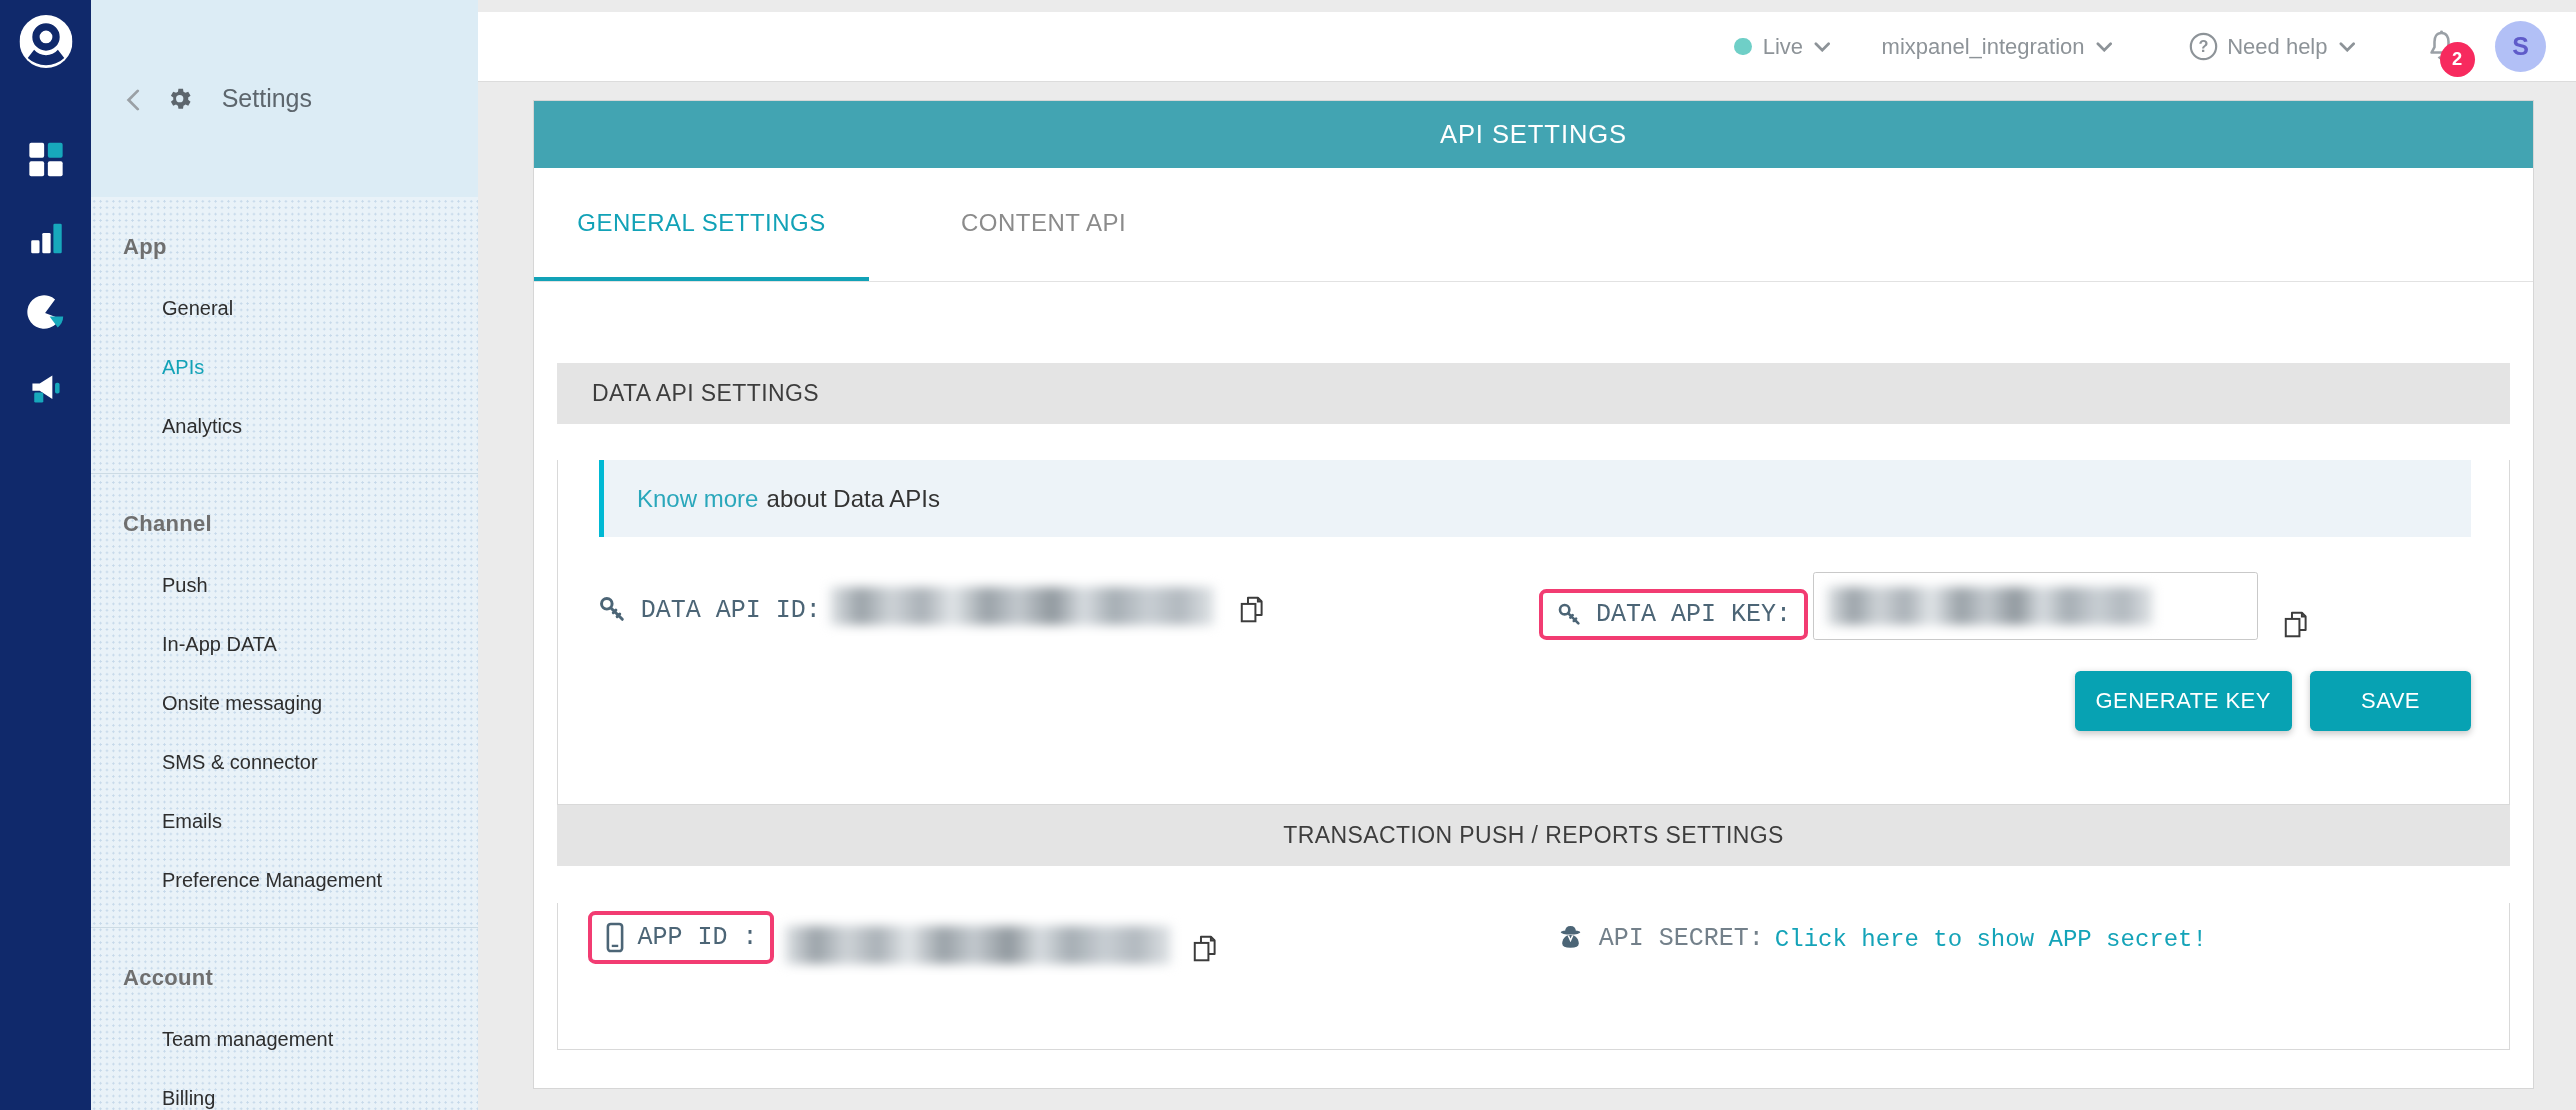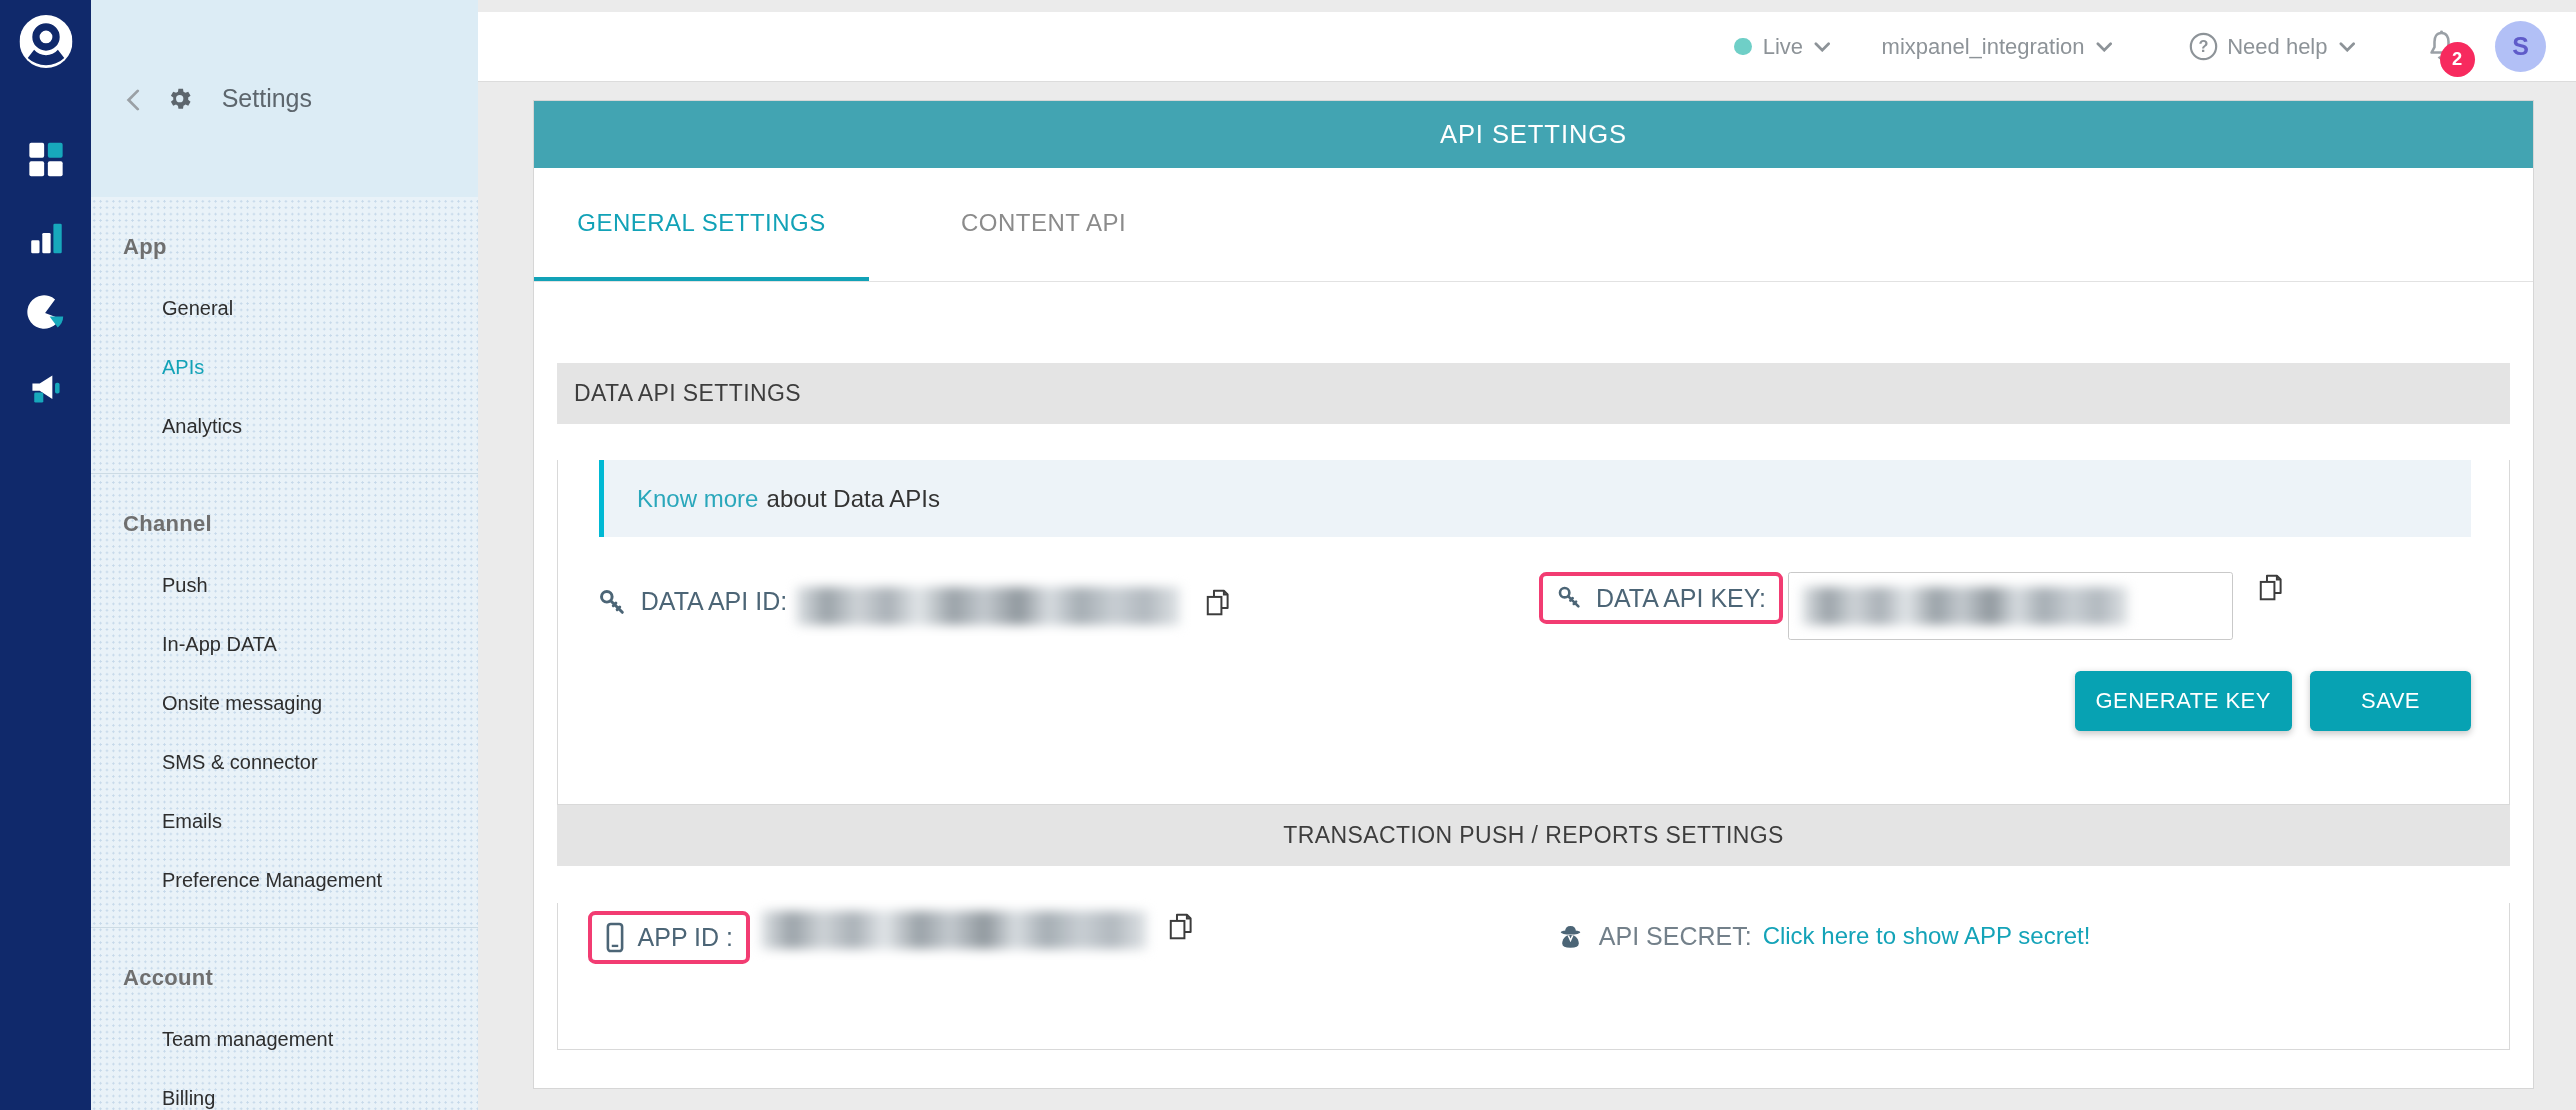--- a/index.html
+++ b/index.html
@@ -53,32 +53,32 @@
          font-size:24px; letter-spacing:0.5px; color:#8b8b8b; cursor:pointer;
          border-bottom:4.6px solid transparent; }
   .tab.active { color:#12a2b7; border-bottom-color:#12a2b7; }
   .tab1 { width:335px; } .tab2 { margin-left:81px; padding:0 11px; }
 
   .section { margin:0 23px; }
   .sec1 { margin-top:81px; }
   .sec2 { }
   .sec-header { height:61px; background:#e4e4e4; color:#3d3d3d; font-size:23px; letter-spacing:0.4px;
                 display:flex; align-items:center; }
-  .sec-header.left { padding-left:17px; }
+  .sec-header.left { padding-left:35px; }
   .sec-header.center { justify-content:center; }
   .sec-body { background:#fff; border:0.9px solid #d9d9d9; border-top:none; }
   .body1 { height:345px; } .body2 { height:147px; }
 
   .banner { margin:36px 38px 0 41px; height:77px; background:#edf3f8; border-left:5.5px solid #00b9d4;
             display:flex; align-items:center; padding-left:33px; font-size:24px; color:#333; }
   .banner-link { color:#2aa7bb; cursor:pointer; }
   .banner-rest { margin-left:8.2px; }
 
   .fields-row { position:relative; margin-top:35px; height:68px; display:flex; align-items:center; }
-  .field-group { display:flex; align-items:flex-start; }
+  .field-group { display:flex; align-items:flex-end;font-family:Liberation Mono, monospace; }
   .lg1 { margin-left:39px; }
   .slate-label { font-size:25px; color:#4c6576; font-weight:500; white-space:nowrap; }
   .gray-label { font-size:25px; color:#73808a; white-space:nowrap; }
   .blur { height:38px; border-radius:1.8px; filter:blur(5.5px);
           background:linear-gradient(90deg,#dfe3e6,#9aa2a8 8%,#cfd4d8 16%,#a9b0b6 24%,#e2e6e9 32%,
                      #99a1a7 41%,#c4cacf 49%,#8f979d 58%,#d8dde1 66%,#a5adb3 74%,#c9cfd4 83%,
                      #b1b8be 91%,#e0e4e7); }
   .blur-a { width:384px; margin-left:9.1px; }
   .blur-b { width:326px; margin:0 0 0 12.8px; }
   .blur-c { width:386px; margin-left:11px; }

